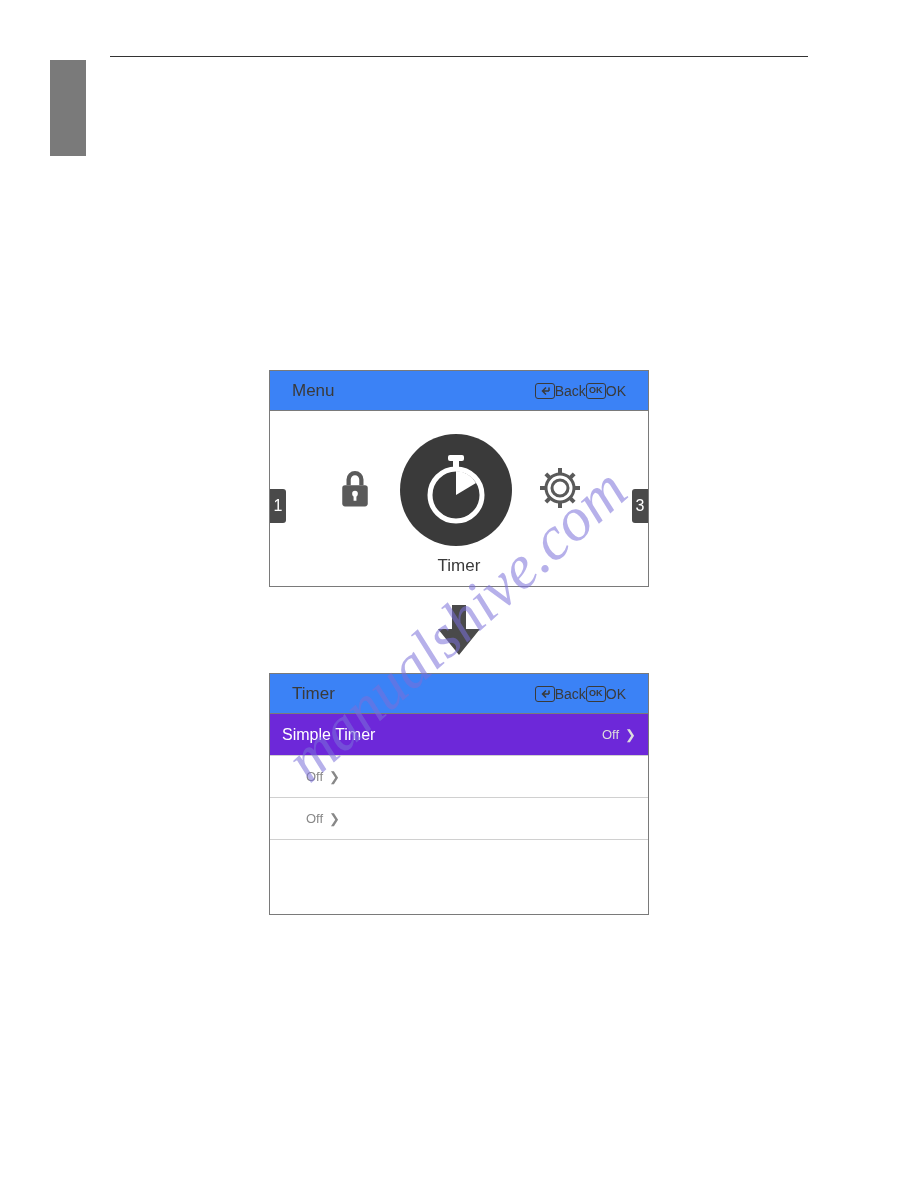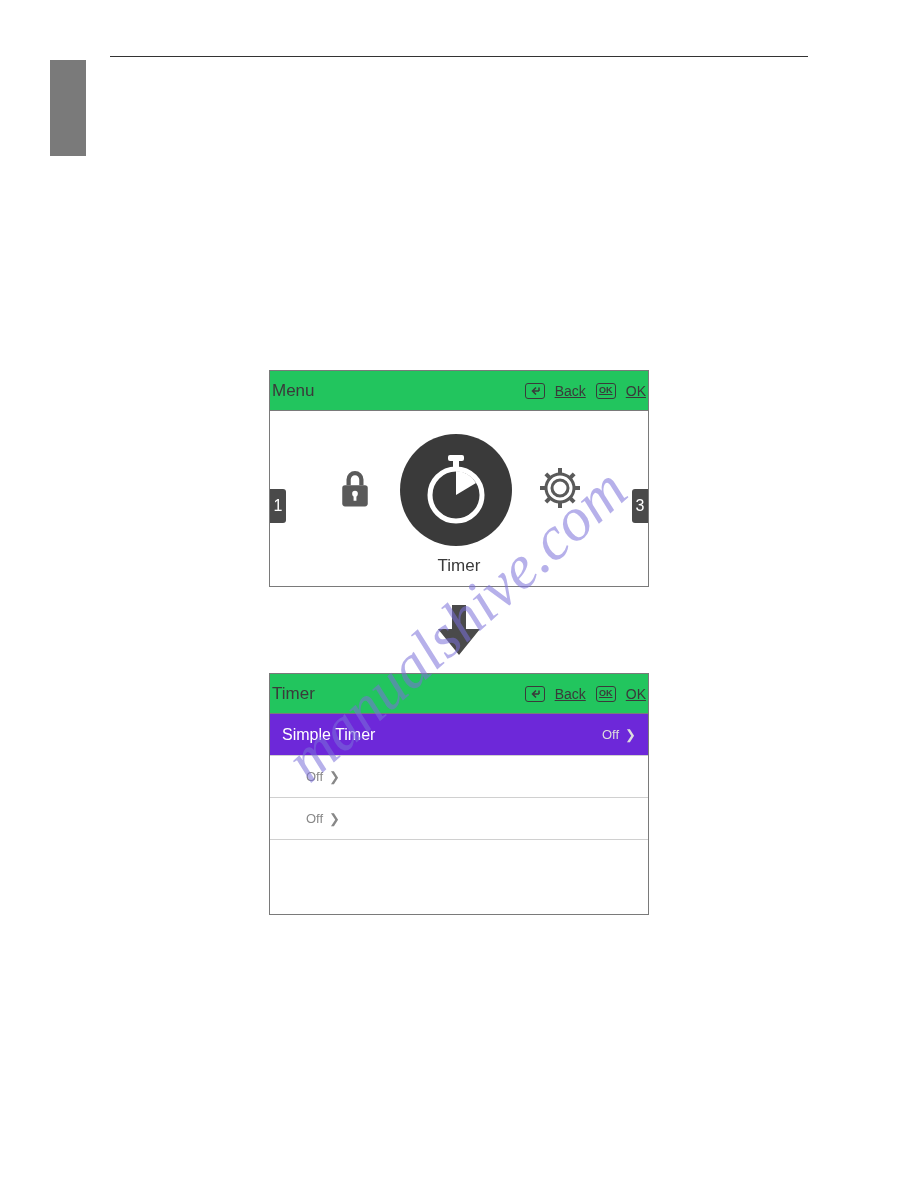--- a/index.html
+++ b/index.html
@@ -35,35 +35,33 @@
     flex-direction: column;
     align-items: center;
   }
   .panel {
     width: 380px;
     border: 1px solid #7a7a7a;
     background: #fff;
   }
   .panel-header {
     height: 40px;
-    background: #22c55e;
+    background: #3b82f6;
     border-bottom: 1px solid #7a7a7a;
     display: flex;
     align-items: center;
-    padding: 0 2px;
+    padding: 0 22px;
     font-size: 17px;
     color: #3a3a3a;
   }
   .panel-header .title { flex: 1; }
   .hdr-actions {
     display: flex;
-    gap: 10px;
     font-size: 14px;
     color: #3a3a3a;
-    text-decoration: underline;
   }
   .hdr-box {
     display: inline-flex;
     align-items: center;
     justify-content: center;
     width: 20px;
     height: 16px;
     border: 1.5px solid #3a3a3a;
     border-radius: 3px;
     font-size: 9px;

